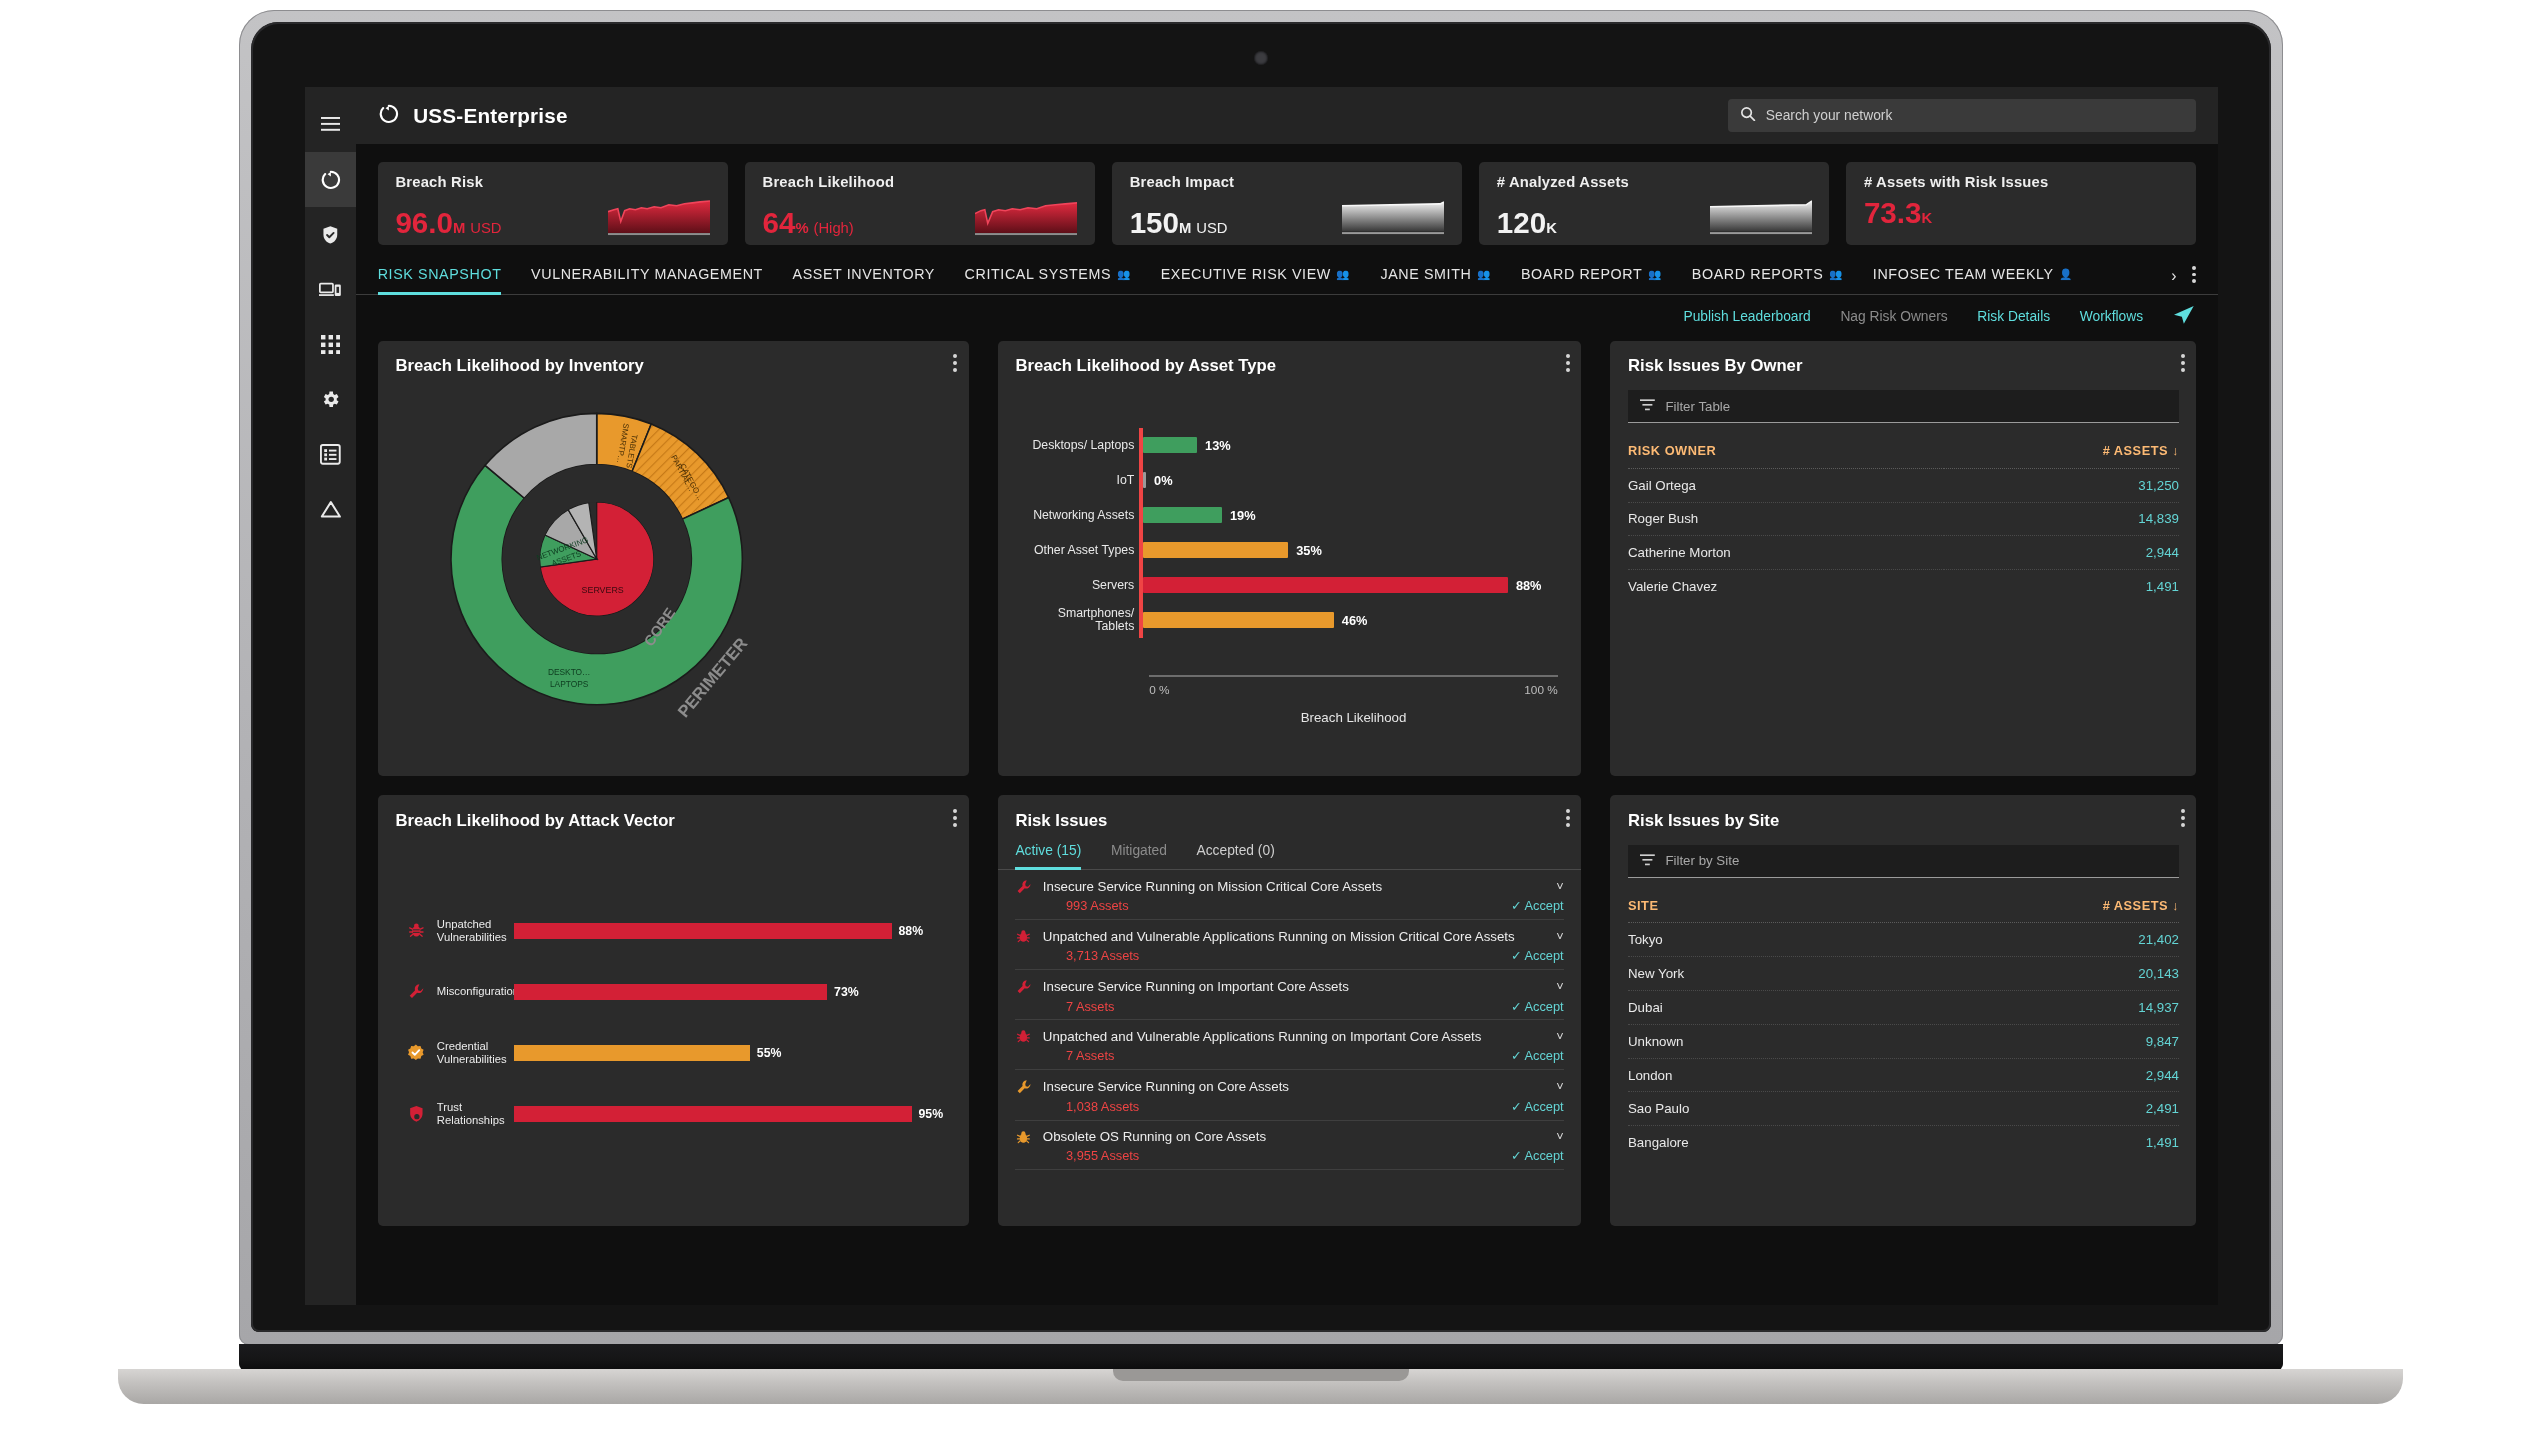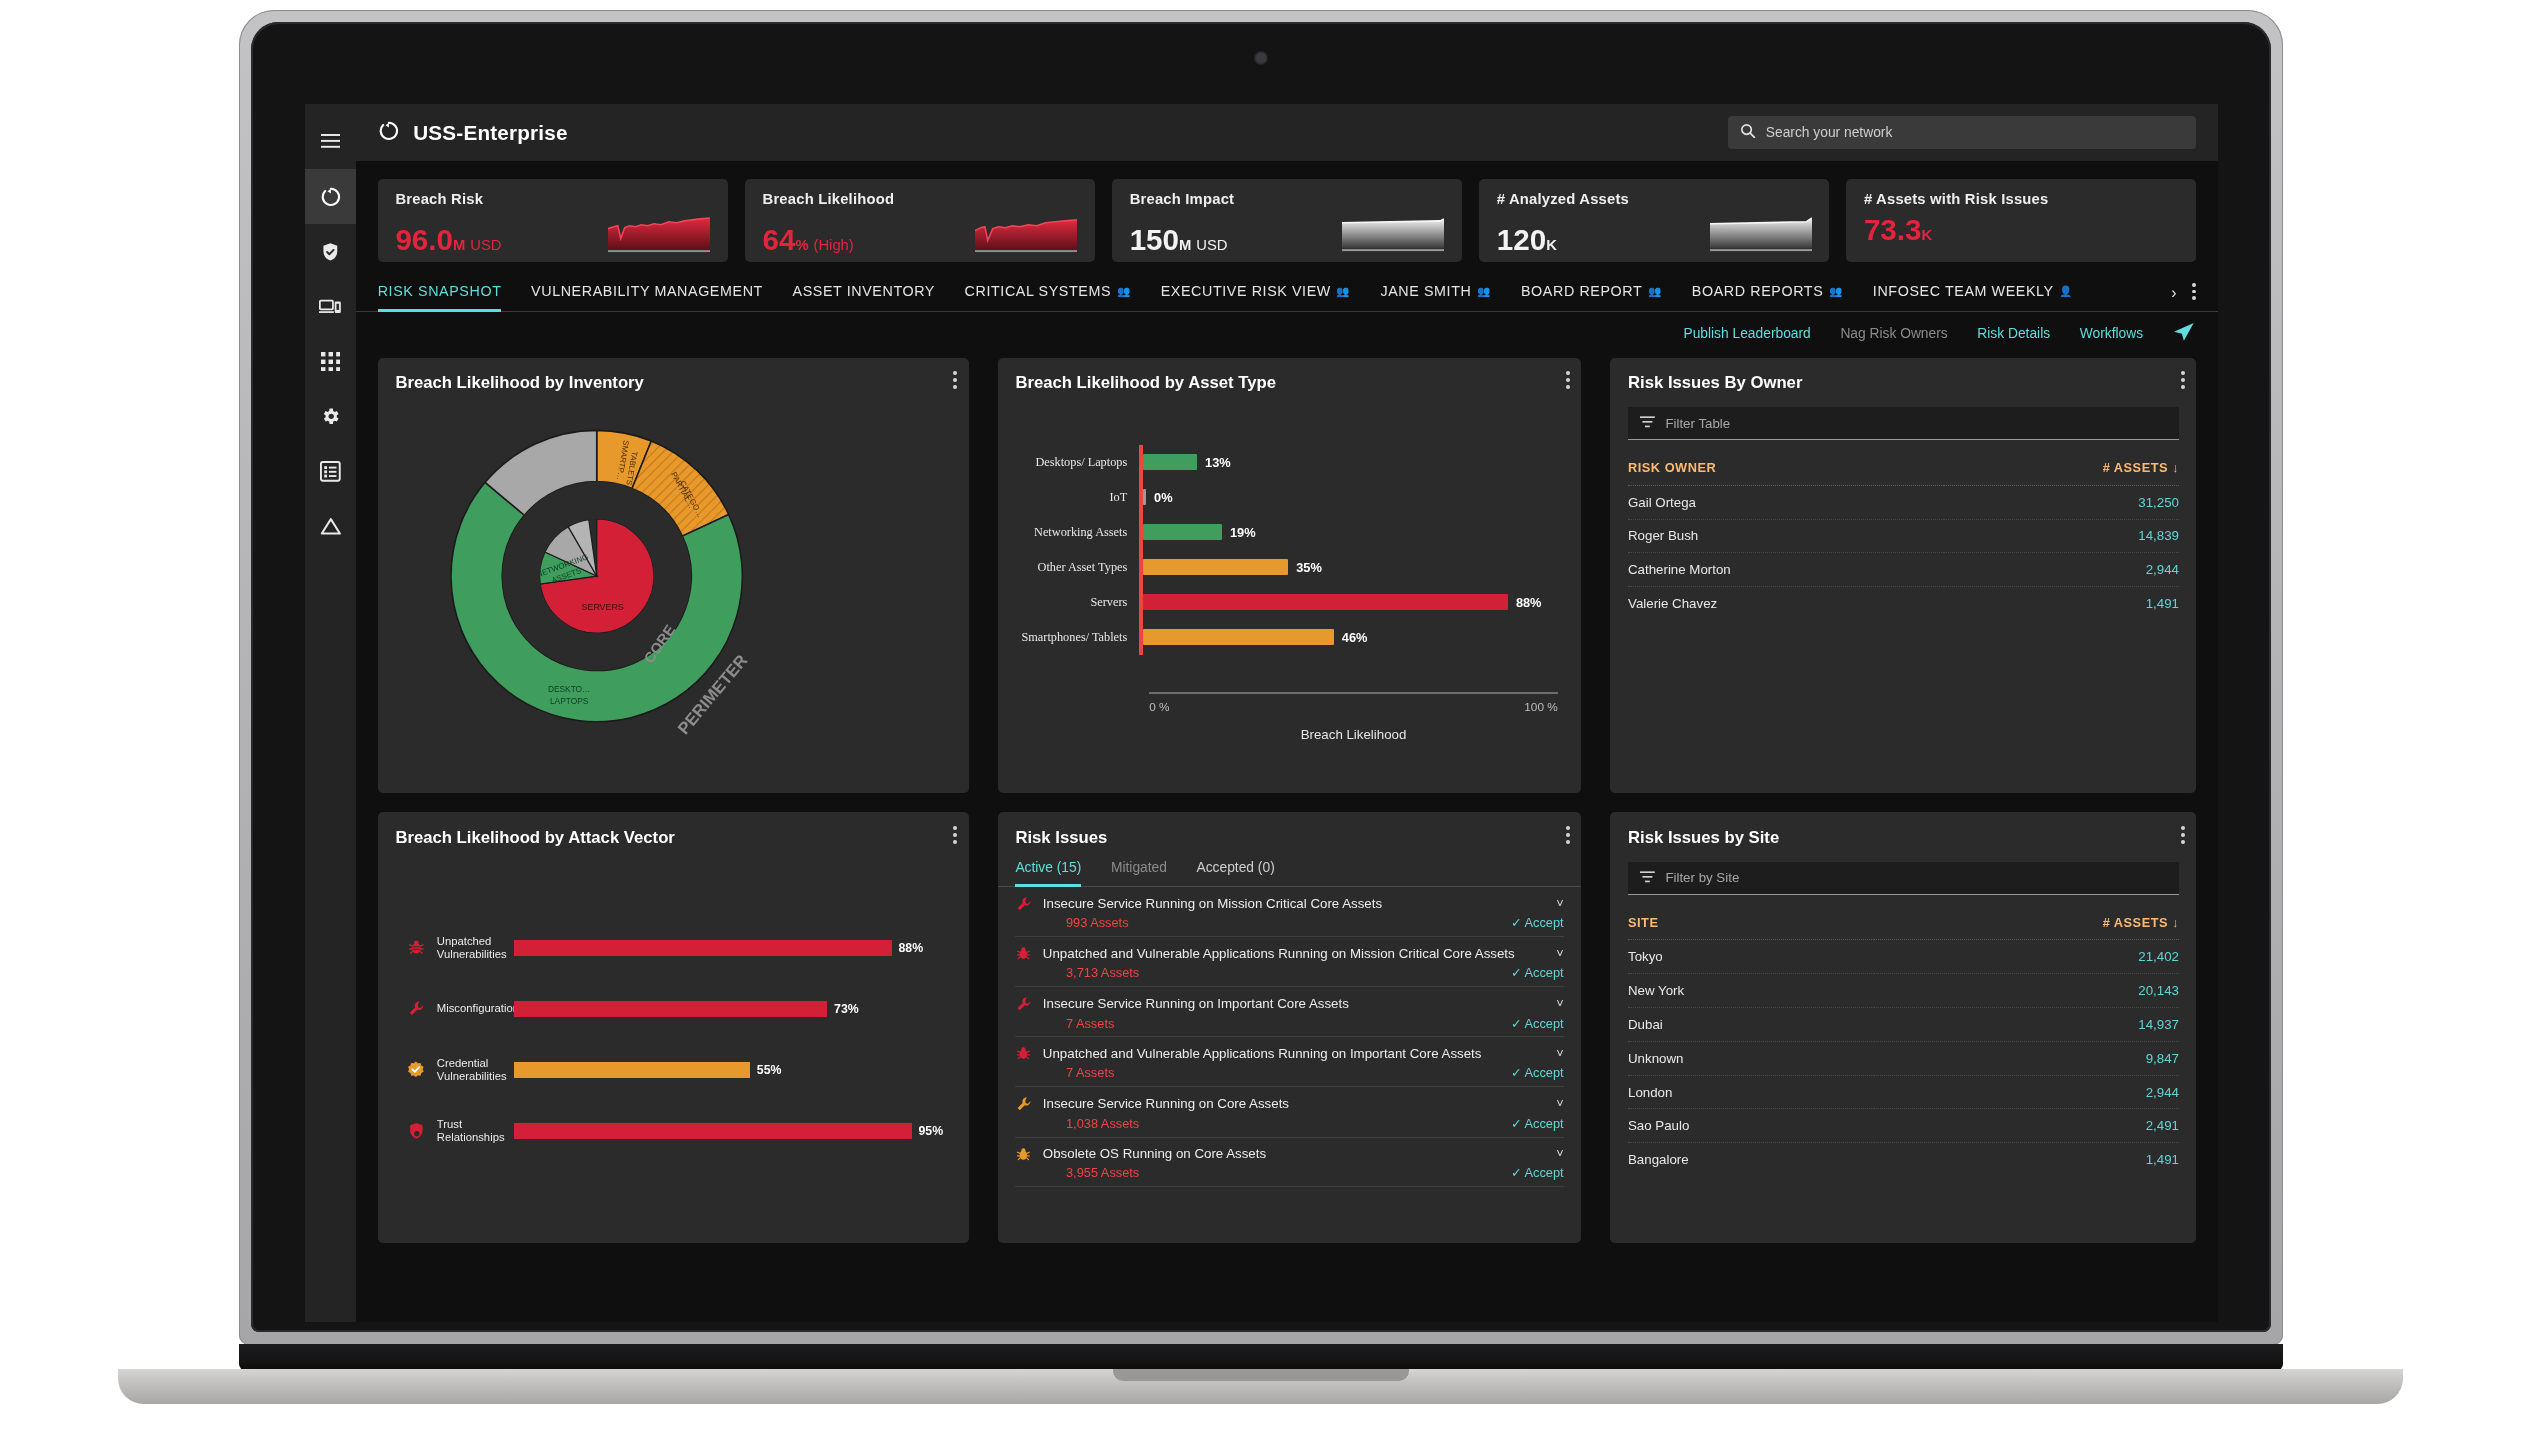--- a/index.html
+++ b/index.html
@@ -42,21 +42,21 @@
   .laptop-deck {
     position:absolute; left:118px; top:1369px; width:2285px; height:35px;
     background:linear-gradient(180deg,#d7d5d3 0%, #c3c1bf 40%, #a9a7a5 100%);
     border-radius: 0 0 25.6px 25.6px;
   }
   .laptop-deck:after{
     content:""; position:absolute; left:50%; top:0; transform:translateX(-50%);
     width:296px; height:11.8px; background:#9a9896; border-radius:0 0 9.9px 9.9px;
   }
   .screen {
-    position:absolute; left:305px; top:104px; width:1913px; height:1218px;
+    position:absolute; left:305px; top:87px; width:1913px; height:1218px;
     background:#000; overflow:hidden;
   }
 
   
   .app { position:absolute; inset:0; background:#0d0d0d; display:flex; }
 
   .sidebar {
     width:51px; background:#242424; flex:0 0 51px;
     display:flex; flex-direction:column; align-items:center; padding-top:9.9px;
   }
@@ -133,22 +133,22 @@
   .col-a { width:591px; flex:0 0 591px; }
   .col-b { flex:1; min-width:0; }
   .col-c { width:586px; flex:0 0 586px; }
   .h-top { height:435px; }
   .h-bot { height:431px; }
 
   
   .bc-wrap { padding:25.6px 23.6px 0 23.6px; position:relative; height:374px; }
   .bc-row { display:flex; align-items:center; height:35px; }
   .bc-label {
-    width:118px; text-align:right; padding-right:12px; color:#e9e9e9;
-    font-size:12.3px; line-height:12.8px;font-family:Liberation Serif, serif;
+    width:118px; text-align:right; padding-right:5px; color:#e9e9e9;
+    font-size:12.3px; line-height:12.8px;
   }
   .bc-track { flex:1; position:relative; height:100%; display:flex; align-items:center;
     border-left:4px solid #ef4444; }
   .bc-bar { height:16.7px; border-radius:1px; }
   .bc-val { color:#fff; font-size:12.8px; font-weight:bold; margin-left:7.9px; }
   .bc-axis { margin-left:128px; border-top:2px solid #6d6d6d; position:relative; height:1px; }
   .bc-ticks { margin-left:128px; display:flex; justify-content:space-between;
     color:#bdbdbd; font-size:11.8px; padding-top:5.9px; }
   .bc-xlabel { text-align:center; color:#e6e6e6; font-size:13.3px; padding-top:13.8px; margin-left:128px; }
 

